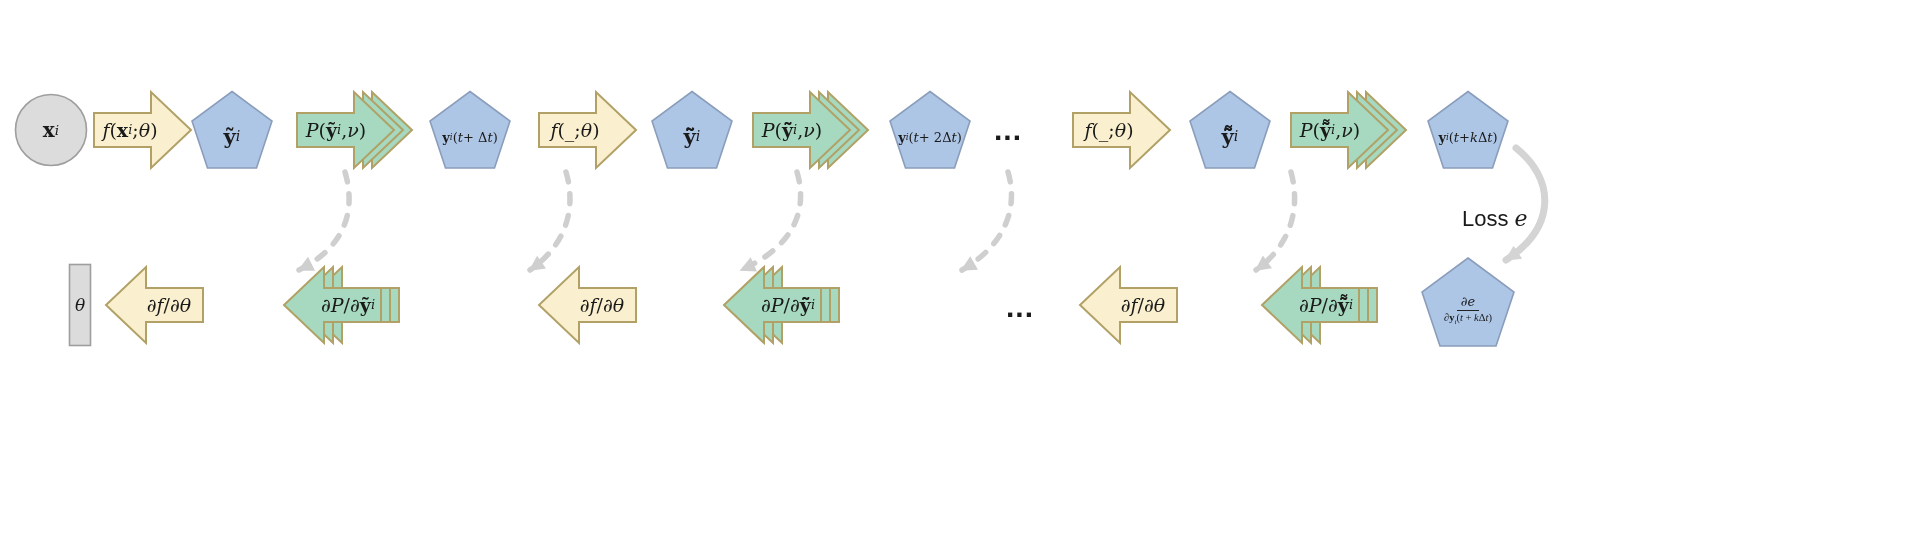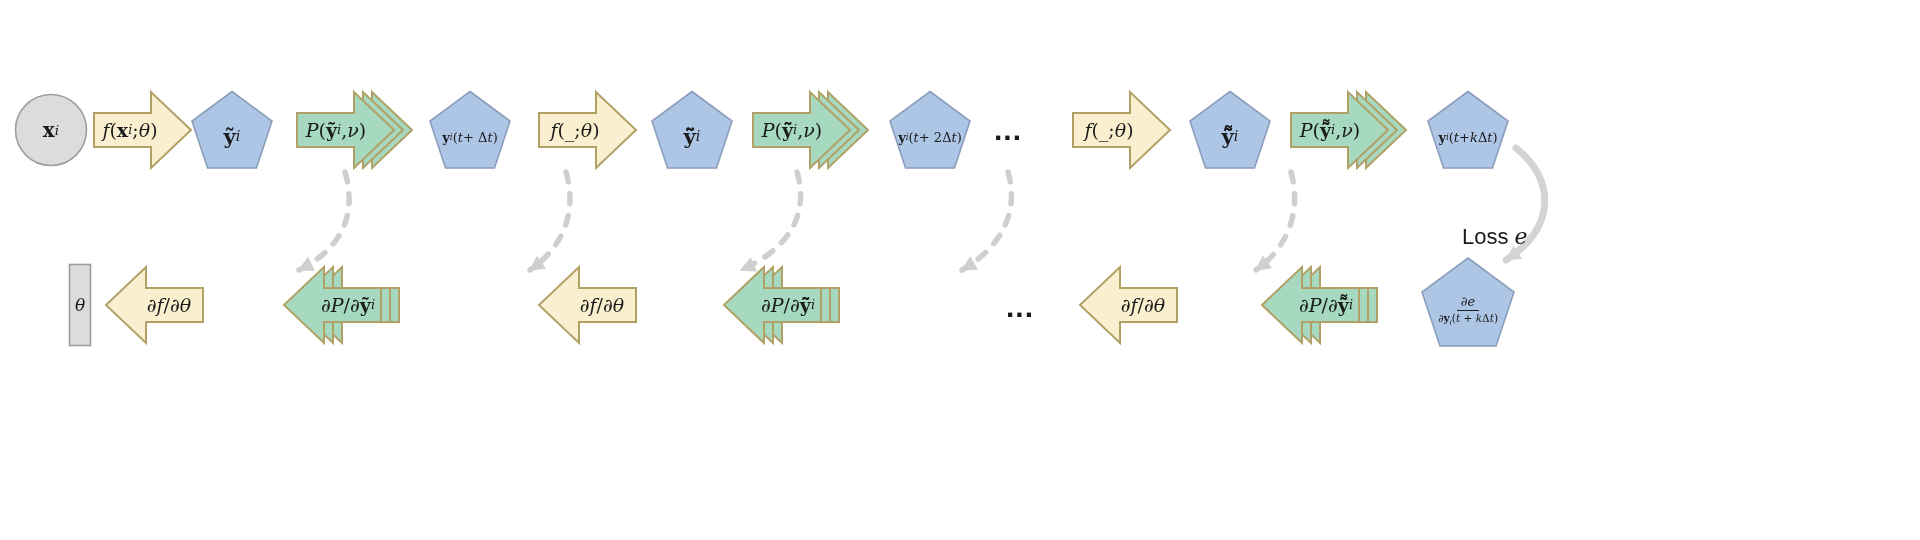--- a/index.html
+++ b/index.html
@@ -38,21 +38,21 @@
   .dots {
     position:absolute; display:flex; align-items:center; justify-content:center;
     font-family:"Liberation Sans", sans-serif; font-weight:bold; font-size:30px; letter-spacing:1px;
   }
   .loss-text {
     position:absolute; font-family:"Liberation Sans", sans-serif; font-size:22px; white-space:nowrap;
   }
   .loss-text i { font-family:"DejaVu Serif", serif; }
   .frac { display:flex; flex-direction:column; align-items:center; }
   .frac .num { border-bottom:1.4px solid #222; padding:0 4px 2px; font-size:13px; }
-  .frac .den { padding-top:2px; font-size:10.5px; }
+  .frac .den { padding-top:2px; font-size:10.5px;font-family:Liberation Serif, serif; }
 </style>
 </head>
 <body>
 
 <div id="canvas">
 
   <svg class="connectors" width="1920" height="540" viewBox="0 0 1920 540">
     <defs>
       <marker id="dashHead" viewBox="0 0 12 12" refX="10" refY="6" markerWidth="3.4" markerHeight="3.4" orient="auto">
         <path class="dash-head" d="M1,1 L11,6 L1,11 Z"></path>
@@ -185,21 +185,21 @@
     <div class="lbl"><i>P</i>(<b>ỹ̃̃</b><sub><i>i</i></sub>, <i>ν</i>)</div>
   </div>
 
   <div class="node" style="left:1426px; top:90px;">
     <svg width="84" height="80" viewBox="0 0 84 80">
       <polygon class="blue" points="42,1.5 82,31 66.5,78 17.5,78 2,31"></polygon>
     </svg>
     <div class="lbl pent-lbl-small"><b>y</b><sub><i>i</i></sub>(<i>t</i> + <i>k</i>Δ<i>t</i>)</div>
   </div>
 
-  <div class="loss-text" style="left:1462px; top:224px;">Loss <i>e</i></div>
+  <div class="loss-text" style="left:1462px; top:206px;">Loss <i>e</i></div>
 
   <div class="node" style="left:68px; top:263px;">
     <svg width="24" height="84" viewBox="0 0 24 84">
       <rect class="grayshape" x="1.5" y="1.5" width="21" height="81"></rect>
     </svg>
     <div class="lbl rect-lbl">
         <i>θ</i>
       </div>
   </div>
 

